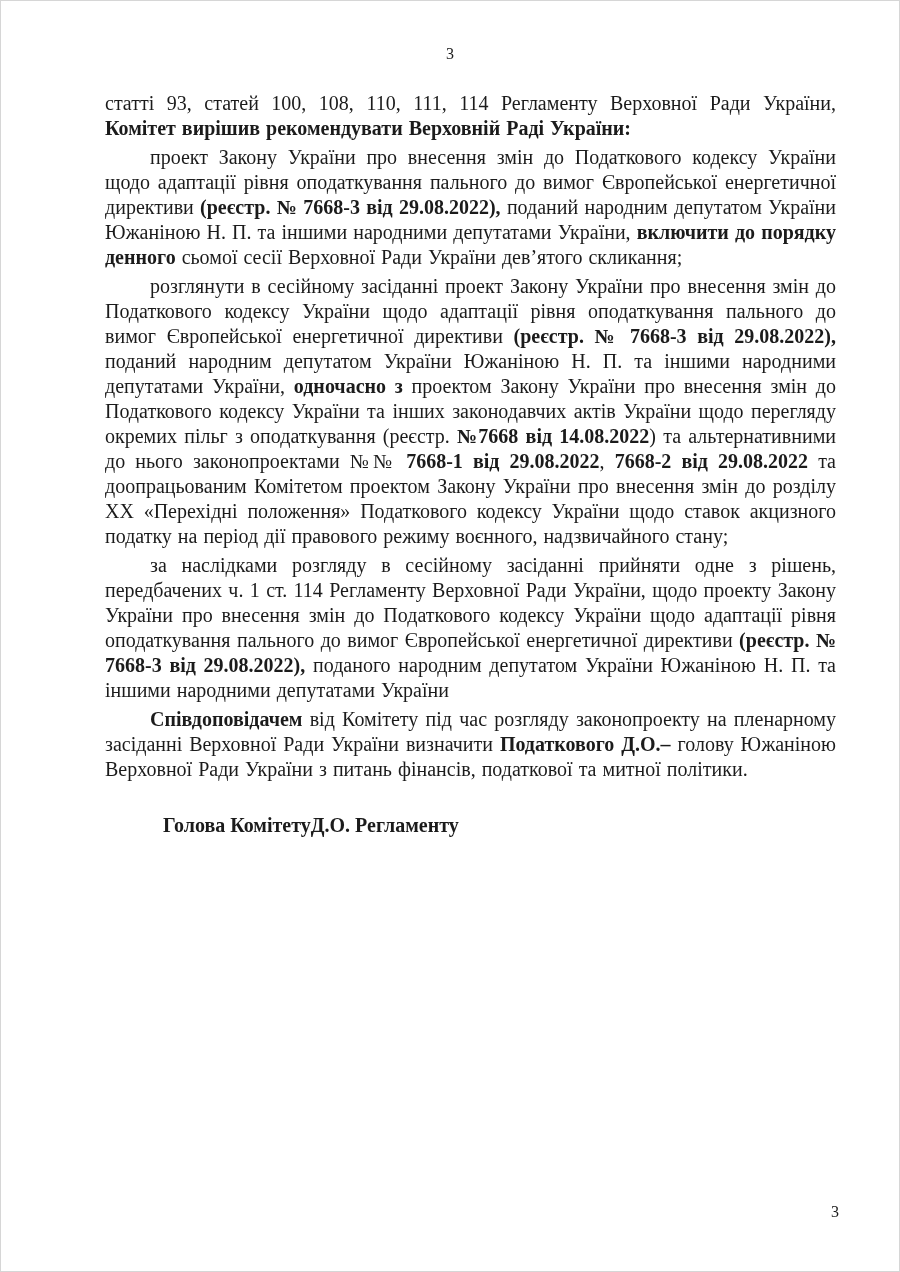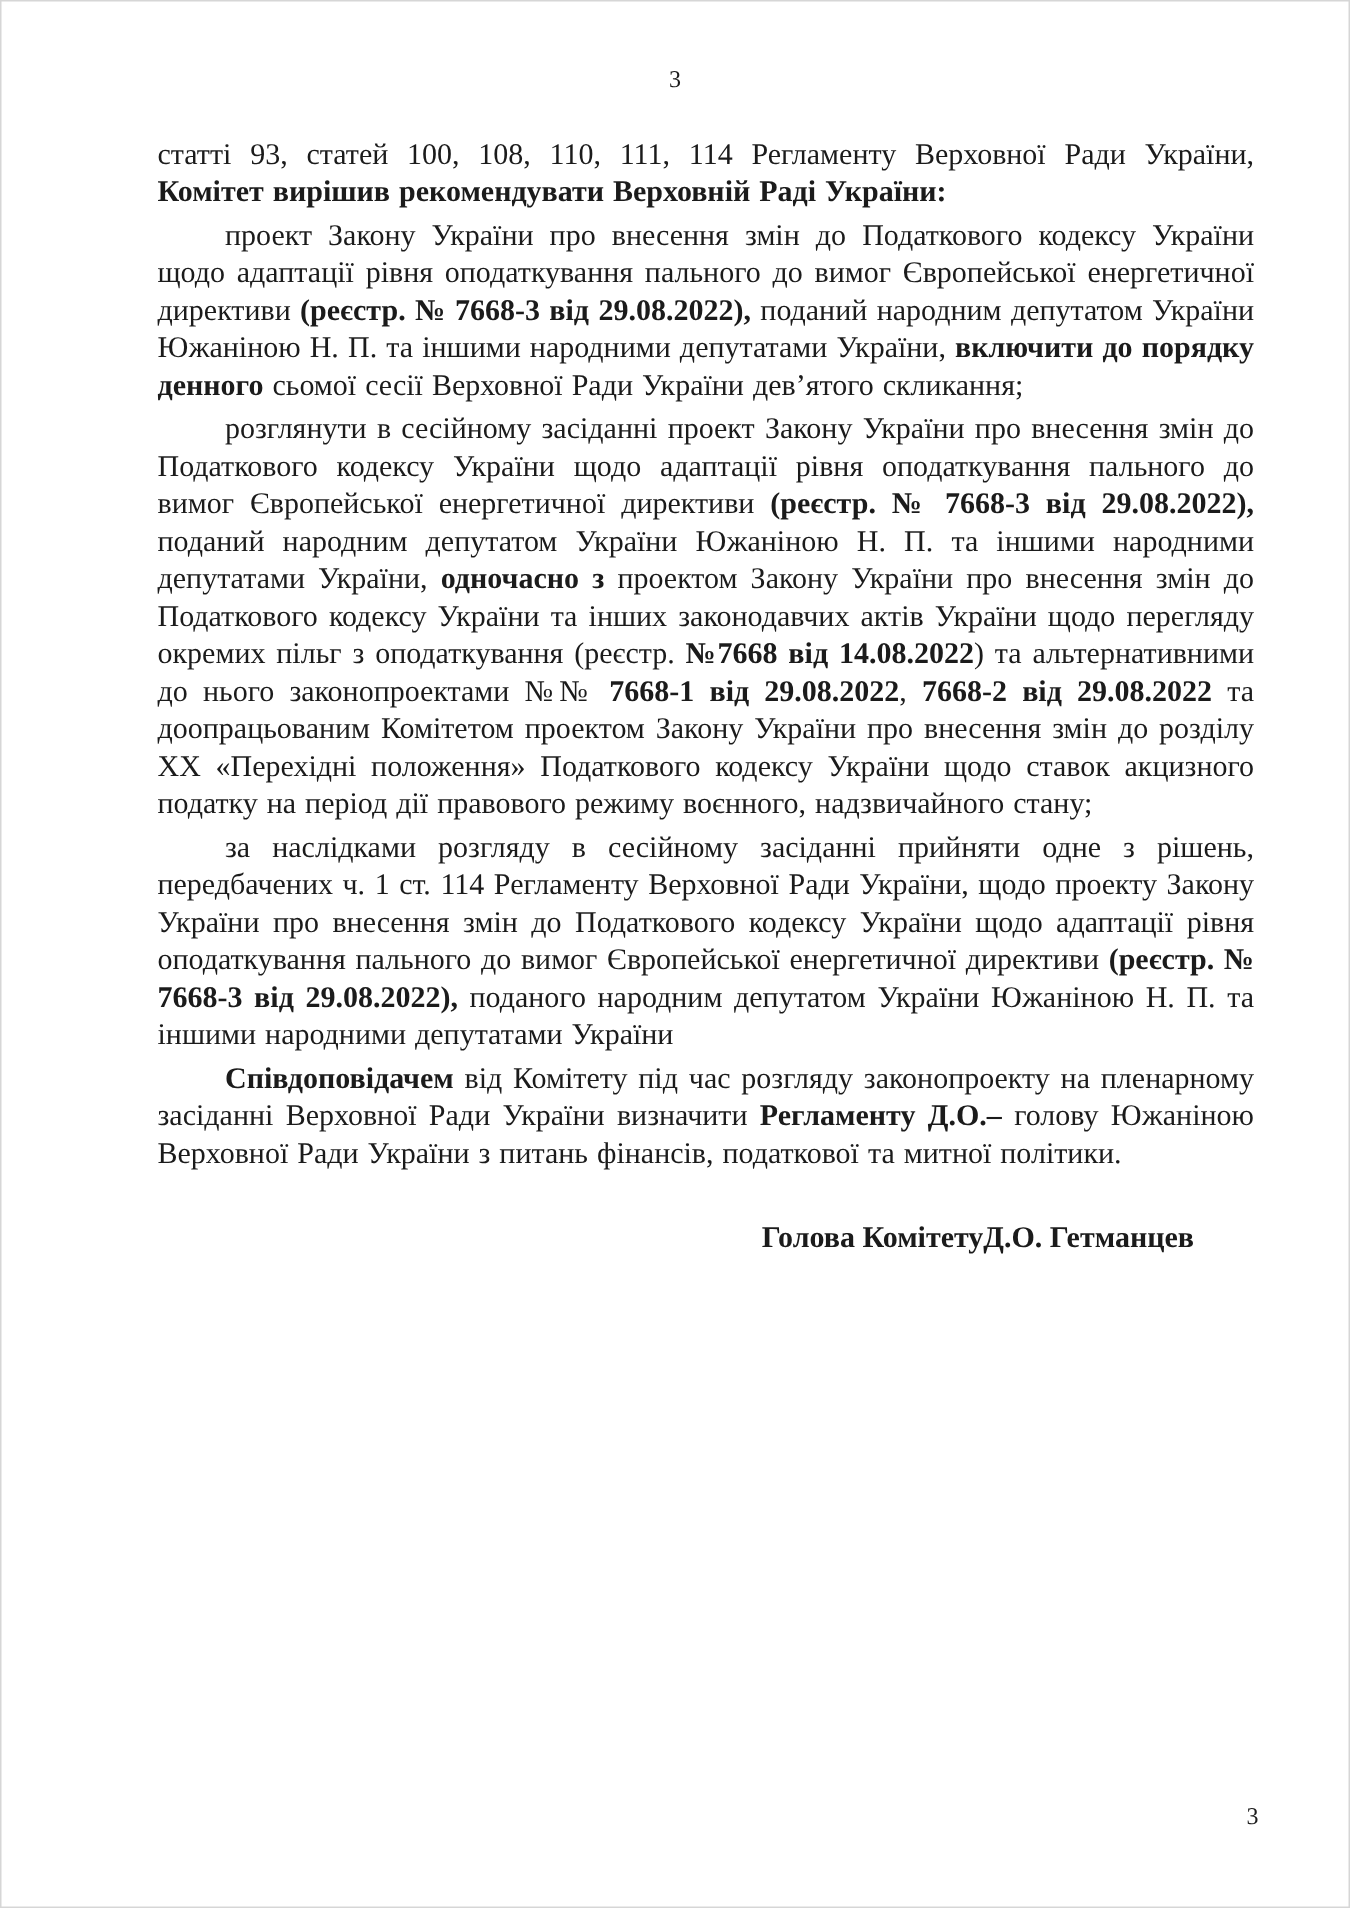--- a/index.html
+++ b/index.html
@@ -41,21 +41,21 @@
     margin: 0 0 4px 0;
     text-indent: 45px;
     word-spacing: 1px;
   }
   .content p.no-indent {
     text-indent: 0;
   }
   .b { font-weight: bold; }
   .sig-row {
     display: flex;
-    justify-content: flex-end;
+    justify-content: flex-start;
     margin: 31px 40px 0 58px;
     font-weight: bold;
     font-size: 20px;
     line-height: 25px;
   }
   .pagenum-bottom {
     position: absolute;
     right: 60px;
     bottom: 50px;
     font-size: 16px;
@@ -72,24 +72,24 @@
   <div class="content">
 
     <p class="no-indent"><span>статті 93, статей 100, 108, 110, 111, 114 Регламенту Верховної Ради України, </span><span class="b">Комітет вирішив рекомендувати Верховній Раді України:</span></p>
 
     <p><span>проект Закону України про внесення змін до Податкового кодексу України щодо адаптації рівня оподаткування пального до вимог Європейської енергетичної директиви </span><span class="b">(реєстр. № 7668-3 від 29.08.2022),</span><span> поданий народним депутатом України Южаніною Н. П. та іншими народними депутатами України, </span><span class="b">включити до порядку денного</span><span> сьомої сесії Верховної Ради України дев’ятого скликання;</span></p>
 
     <p><span>розглянути в сесійному засіданні проект Закону України про внесення змін до Податкового кодексу України щодо адаптації рівня оподаткування пального до вимог Європейської енергетичної директиви </span><span class="b">(реєстр. № 7668-3 від 29.08.2022),</span><span> поданий народним депутатом України Южаніною Н. П. та іншими народними депутатами України, </span><span class="b">одночасно з</span><span> проектом Закону України про внесення змін до Податкового кодексу України та інших законодавчих актів України щодо перегляду окремих пільг з оподаткування (реєстр. </span><span class="b">№7668 від 14.08.2022</span><span>) та альтернативними до нього законопроектами №№ </span><span class="b">7668-1 від 29.08.2022</span><span>, </span><span class="b">7668-2 від 29.08.2022</span><span> та доопрацьованим Комітетом проектом Закону України про внесення змін до розділу ХХ «Перехідні положення» Податкового кодексу України щодо ставок акцизного податку на період дії правового режиму воєнного, надзвичайного стану;</span></p>
 
     <p><span>за наслідками розгляду в сесійному засіданні прийняти одне з рішень, передбачених ч. 1 ст. 114 Регламенту Верховної Ради України, щодо проекту Закону України про внесення змін до Податкового кодексу України щодо адаптації рівня оподаткування пального до вимог Європейської енергетичної директиви </span><span class="b">(реєстр. № 7668-3 від 29.08.2022),</span><span> поданого народним депутатом України Южаніною Н. П. та іншими народними депутатами України</span></p>
 
-    <p><span class="b">Співдоповідачем</span><span> від Комітету під час розгляду законопроекту на пленарному засіданні Верховної Ради України визначити </span><span class="b">Регламенту Д.О.–</span><span> голову Южаніною Верховної Ради України з питань фінансів, податкової та митної політики.</span></p>
+    <p><span class="b">Співдоповідачем</span><span> від Комітету під час розгляду законопроекту на пленарному засіданні Верховної Ради України визначити </span><span class="b">Податкового Д.О.–</span><span> голову Южаніною Верховної Ради України з питань фінансів, податкової та митної політики.</span></p>
 
     <div class="sig-row">
       <span>Голова Комітету</span>
-      <span>Д.О. Гетманцев</span>
+      <span>Д.О. Регламенту</span>
     </div>
 
   </div>
 
   <div class="pagenum-bottom">3</div>
 
 </div>
 
 </body></html>

